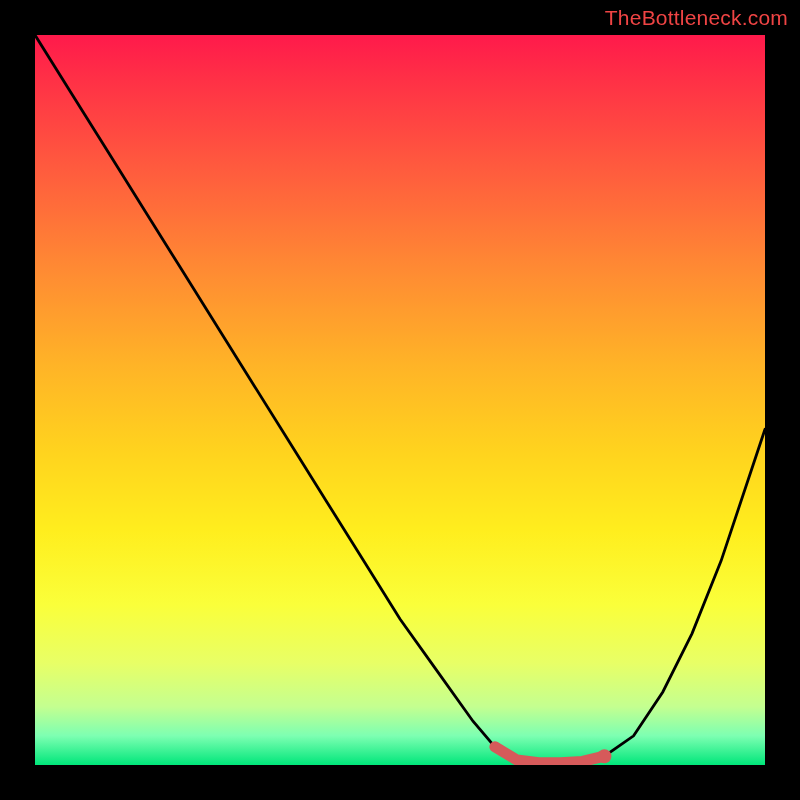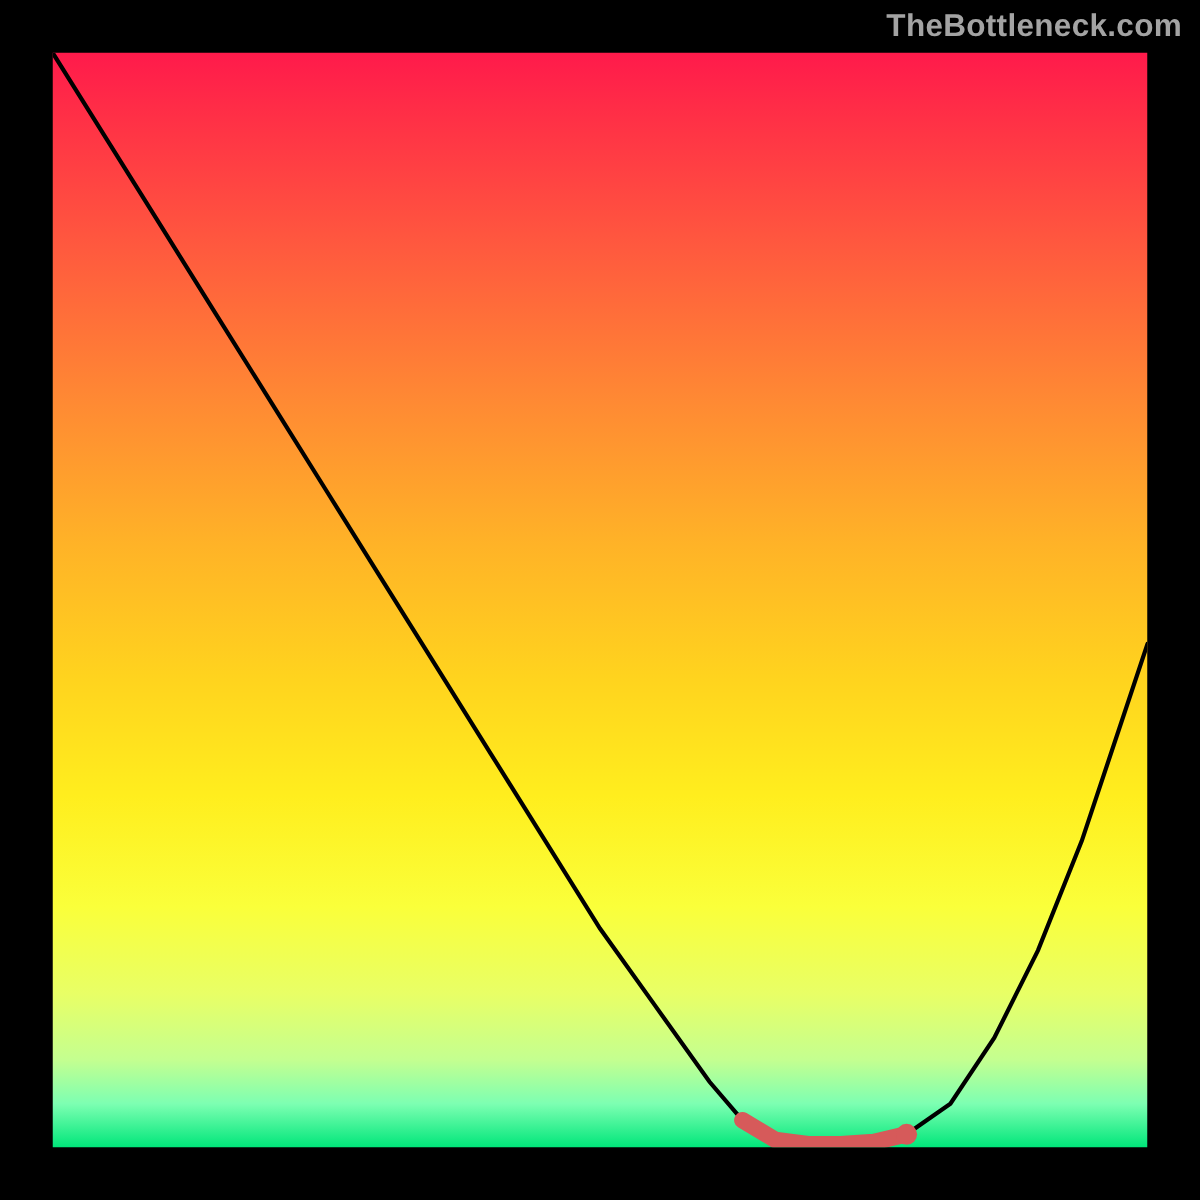--- a/index.html
+++ b/index.html
@@ -45,23 +45,23 @@
     );
   }
   .curve-svg {
     position: absolute;
     inset: 0;
   }
   .watermark {
     position: absolute;
     top: 6px;
     right: 12px;
-    color: #a3a3a3;
+    color: #ef4444;
     font-size: 21px;
-    font-weight: 700;
+    font-weight: 400;
     letter-spacing: 0.2px;
   }
 </style>
 </head>
 <body>
 
 <div class="frame">
 
   <div class="plot-area">
     <div class="gradient"></div>

